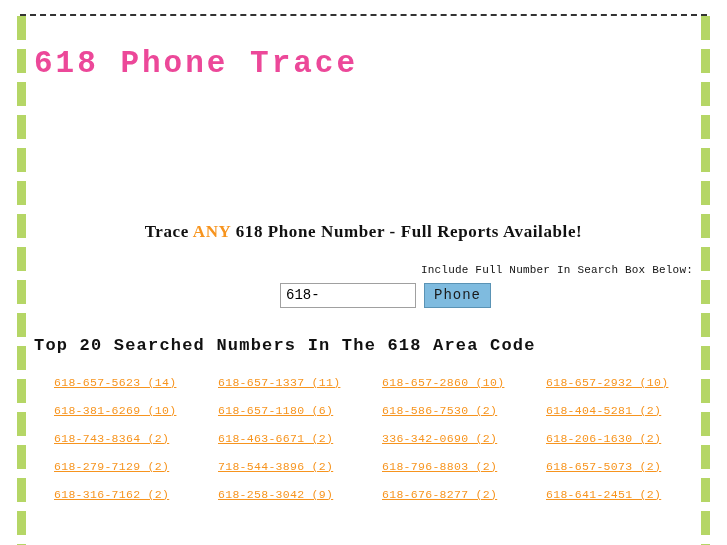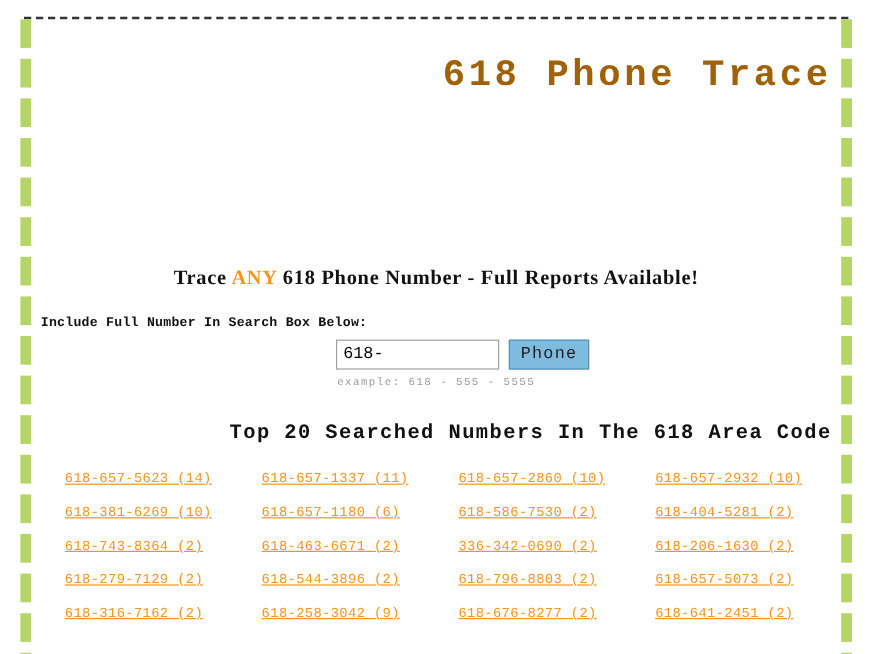--- a/index.html
+++ b/index.html
@@ -60,25 +60,25 @@
     position: absolute;
     left: 34px;
     top: 16px;
     width: 659px;
     height: 529px;
   }
 
   .site-title {
     margin: 0;
     padding-top: 30px;
-    text-align: right;
+    text-align: left;
     font-size: 31px;
     font-weight: bold;
     letter-spacing: 3px;
-    color: #a16207;
+    color: #ec4899;
     line-height: 1.15;
   }
 
   .ad-slot {
     height: 118px;
     background: #ffffff;
   }
 
   .domain-line {
     text-align: center;
@@ -95,26 +95,25 @@
     font-weight: bold;
     color: #111111;
     letter-spacing: 0.6px;
     padding-top: 22px;
     white-space: nowrap;
     font-family: Liberation Serif, serif;
   }
   .tagline .hl { color: #f7941e; }
 
   .search-label {
-    text-align: left;
+    text-align: right;
     font-size: 11px;
     color: #111111;
     padding-top: 22px;
     letter-spacing: 0.2px;
-    font-weight: bold;
   }
 
   .search-row {
     display: flex;
     justify-content: center;
     align-items: flex-start;
     gap: 8px;
     padding-top: 7px;
   }
   .search-input {
@@ -145,21 +144,21 @@
 
   .search-example {
     text-align: center;
     font-size: 9px;
     color: #9a9a9a;
     letter-spacing: 1.2px;
     padding-top: 6px;
   }
 
   .list-heading {
-    text-align: right;
+    text-align: left;
     font-size: 17px;
     font-weight: bold;
     color: #111111;
     letter-spacing: 1.2px;
     padding-top: 28px;
     white-space: nowrap;
   }
 
   .number-grid {
     padding-top: 18px;
@@ -210,21 +209,20 @@
       <span>Trace </span><span class="hl">ANY</span><span> 618 Phone Number - Full Reports Available!</span>
     </div>
 
     <div class="search-label">Include Full Number In Search Box Below:</div>
 
     <form class="search-row">
       <input class="search-input" type="text" value="618-" style="">
       <button class="search-button" type="submit">Phone</button>
     </form>
 
-    <div class="search-example">example: 618 - 555 - 5555</div>
 
     <div class="list-heading">Top 20 Searched Numbers In The 618 Area Code</div>
 
     <div class="number-grid">
       <table>
         <tbody>
 
           <tr>
             <td><a class="number-link" href="#">618-657-5623 (14)</a></td>
             <td><a class="number-link" href="#">618-657-1337 (11)</a></td>
@@ -241,21 +239,21 @@
 
           <tr>
             <td><a class="number-link" href="#">618-743-8364 (2)</a></td>
             <td><a class="number-link" href="#">618-463-6671 (2)</a></td>
             <td><a class="number-link" href="#">336-342-0690 (2)</a></td>
             <td><a class="number-link" href="#">618-206-1630 (2)</a></td>
           </tr>
 
           <tr>
             <td><a class="number-link" href="#">618-279-7129 (2)</a></td>
-            <td><a class="number-link" href="#">618-544-3896 (2)</a></td>
+            <td><a class="number-link" href="#">718-544-3896 (2)</a></td>
             <td><a class="number-link" href="#">618-796-8803 (2)</a></td>
             <td><a class="number-link" href="#">618-657-5073 (2)</a></td>
           </tr>
 
           <tr>
             <td><a class="number-link" href="#">618-316-7162 (2)</a></td>
             <td><a class="number-link" href="#">618-258-3042 (9)</a></td>
             <td><a class="number-link" href="#">618-676-8277 (2)</a></td>
             <td><a class="number-link" href="#">618-641-2451 (2)</a></td>
           </tr>

